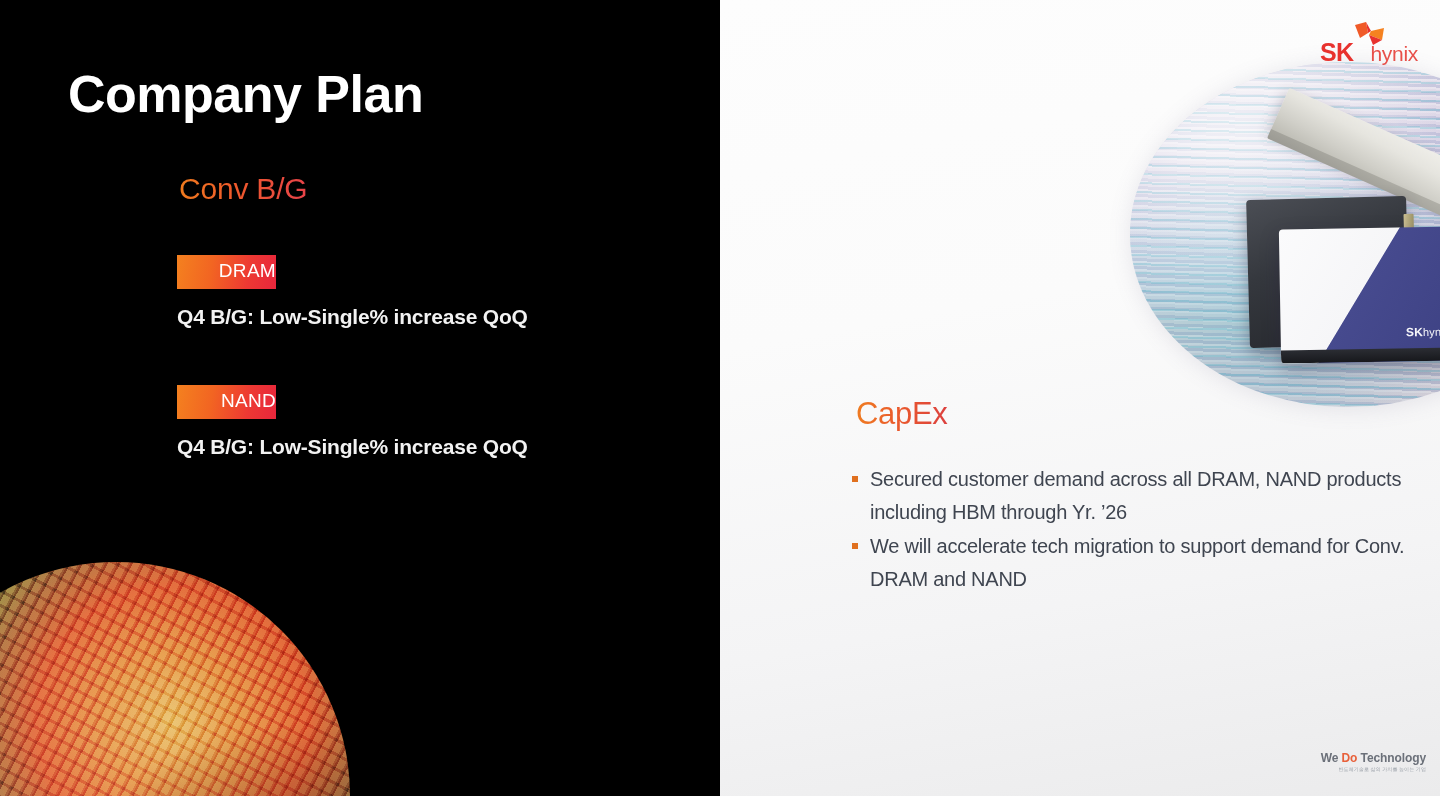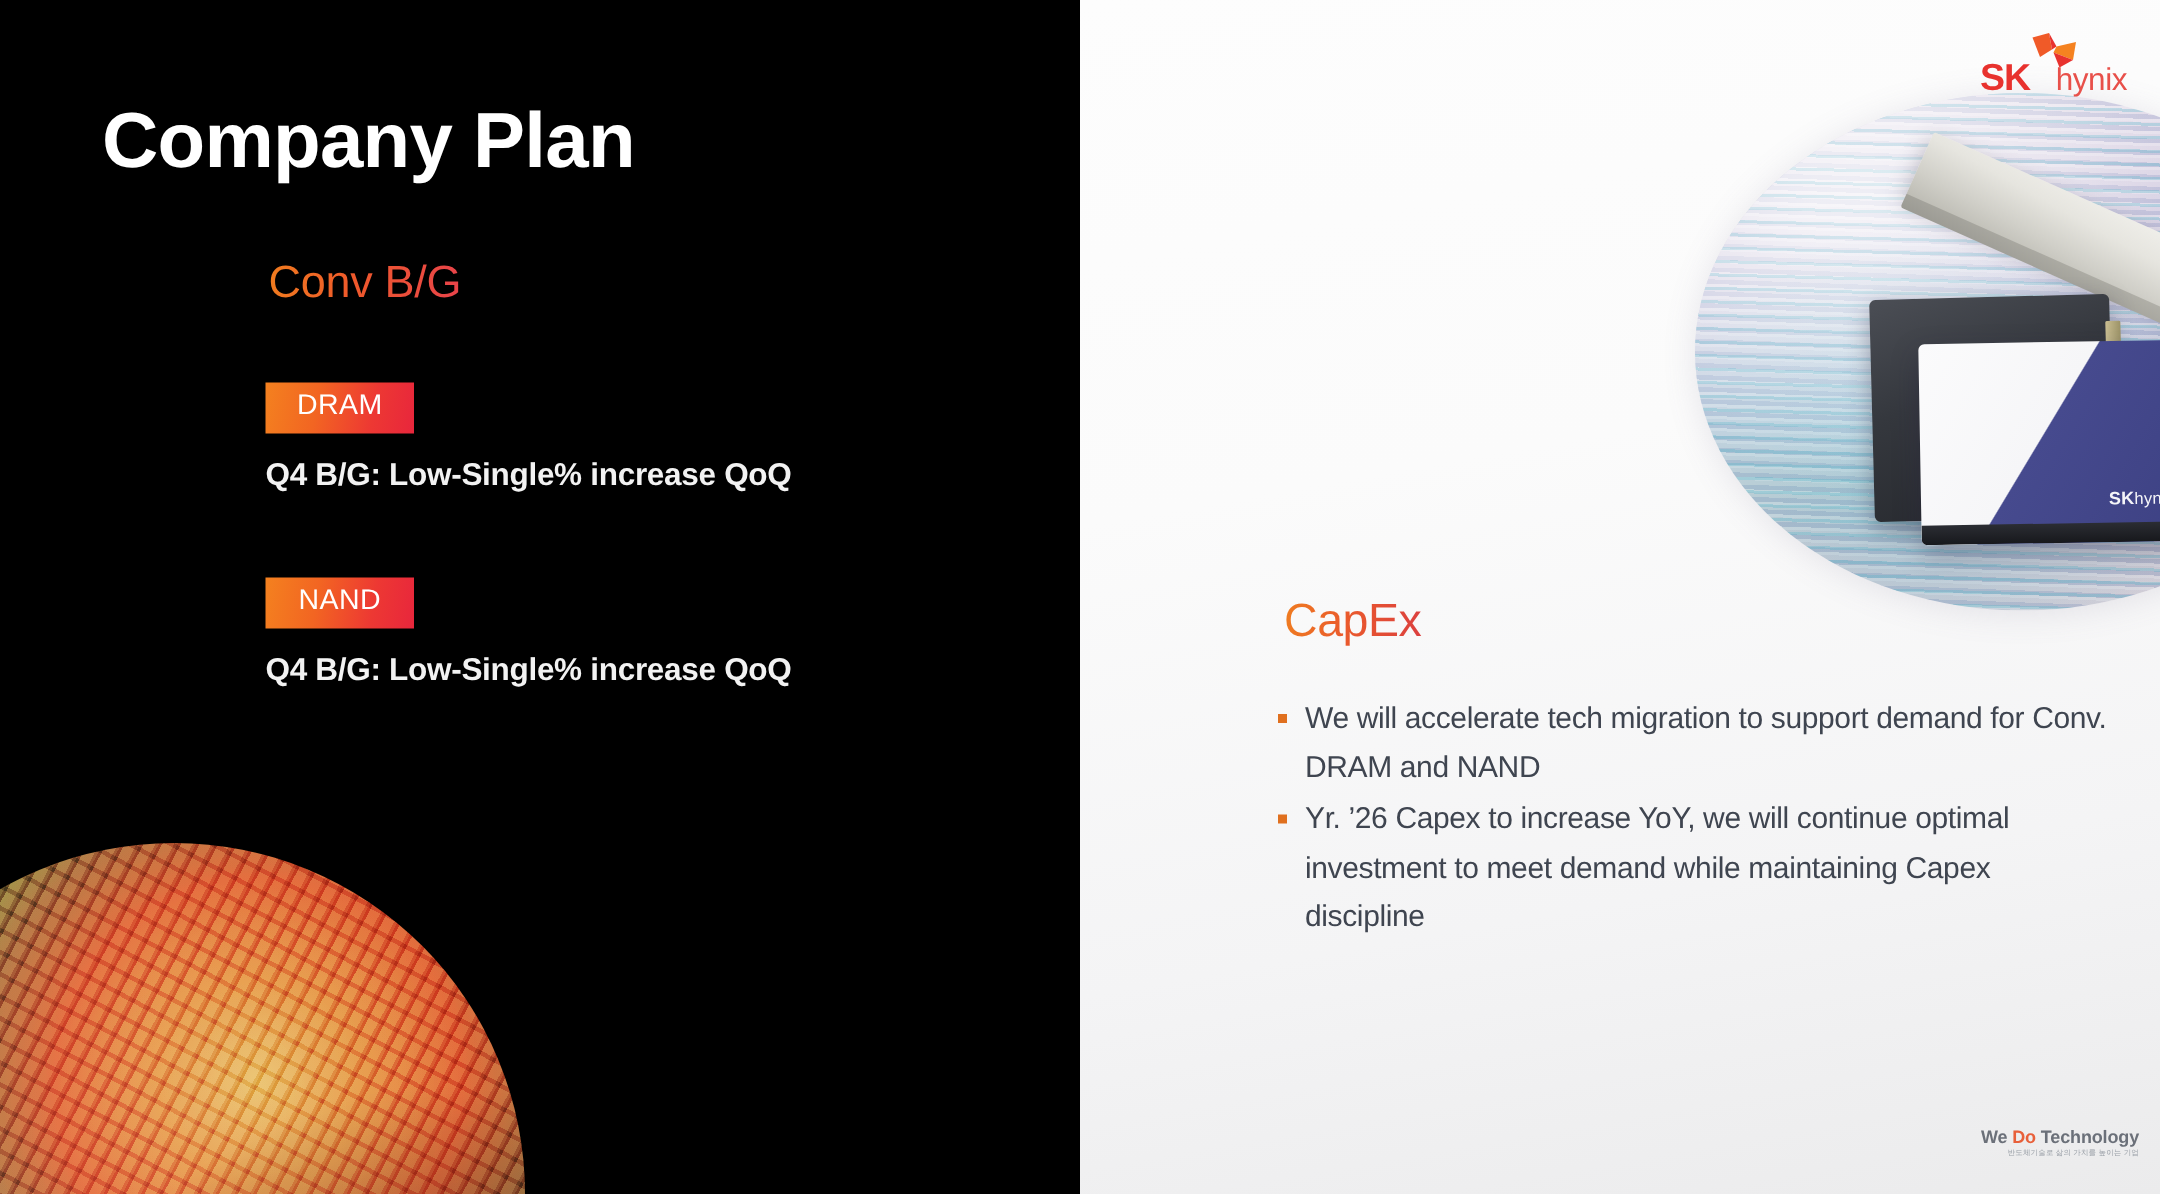--- a/index.html
+++ b/index.html
@@ -77,21 +77,21 @@
   }
 
   .metric-block { position: absolute; left: 177px; }
   .metric-dram { top: 255px; }
   .metric-nand { top: 385px; }
 
   .badge {
     display: inline-block;
     min-width: 99px;
     padding: 5px 0 7px 0;
-    text-align: center;
+    text-align: right;
     font-size: 19px;
     font-weight: 400;
     color: #ffffff;
     background: linear-gradient(100deg, #f4811f 0%, #f26522 35%, #ed3833 72%, #e8263c 100%);
     letter-spacing: 0.3px;
   }
 
   .metric-line {
     margin-top: 16px;
     font-size: 21px;
@@ -350,22 +350,22 @@
         <path d="M20 9 L33 6 L31 18 L18 13 Z" fill="#f58220"></path>
         <path d="M18 13 L31 18 L22 23 Z" fill="#e8322e"></path>
       </svg>
       <span class="sk-text">SK</span>
       <span class="hynix-text">hynix</span>
     </div>
 
     <div class="capex-heading">CapEx</div>
 
     <ul class="bullet-list">
+      <li class="bullet-item">Secured customer demand across all DRAM, NAND products including HBM through Yr. ’26</li>
       <li class="bullet-item">We will accelerate tech migration to support demand for Conv. DRAM and NAND</li>
-      <li class="bullet-item">Yr. ’26 Capex to increase YoY, we will continue optimal investment to meet demand while maintaining Capex discipline</li>
     </ul>
 
     <div class="footer">
       <div class="footer-tagline"><span>We </span><span class="do">Do</span><span> Technology</span></div>
       <div class="footer-kr">반도체기술로 삶의 가치를 높이는 기업</div>
     </div>
 
   </div>
 
 </div>

